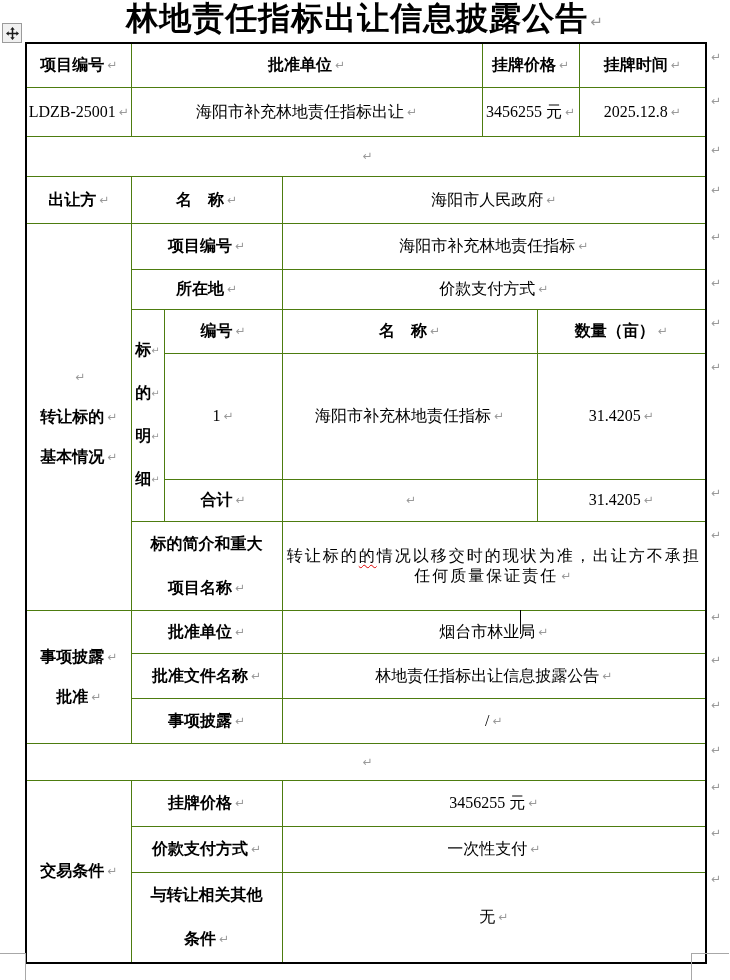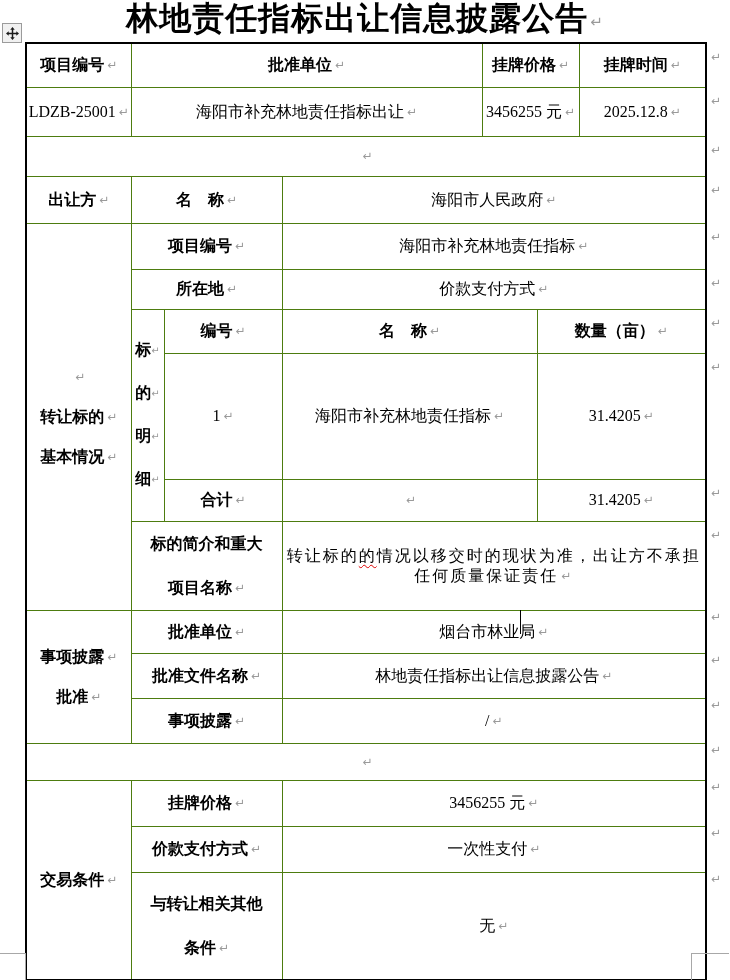--- a/index.html
+++ b/index.html
@@ -190,21 +190,21 @@
 
   <tr style="height:46px">
     <td class="lbl pm" rowspan="3">交易条件</td>
     <td class="lbl pm" colspan="2">挂牌价格</td>
     <td class="pm" colspan="4">3456255 元</td>
   </tr>
   <tr style="height:46px">
     <td class="lbl pm" colspan="2">价款支付方式</td>
     <td class="pm" colspan="4">一次性支付</td>
   </tr>
-  <tr style="height:108px">
+  <tr style="height:91px">
     <td class="lbl lines2" colspan="2">
       <span class="line">与转让相关其他</span>
       <span class="line pm">条件</span>
     </td>
     <td class="pm" colspan="4">无</td>
   </tr>
 </tbody>
   </table>
 
 <div class="caret"></div>

